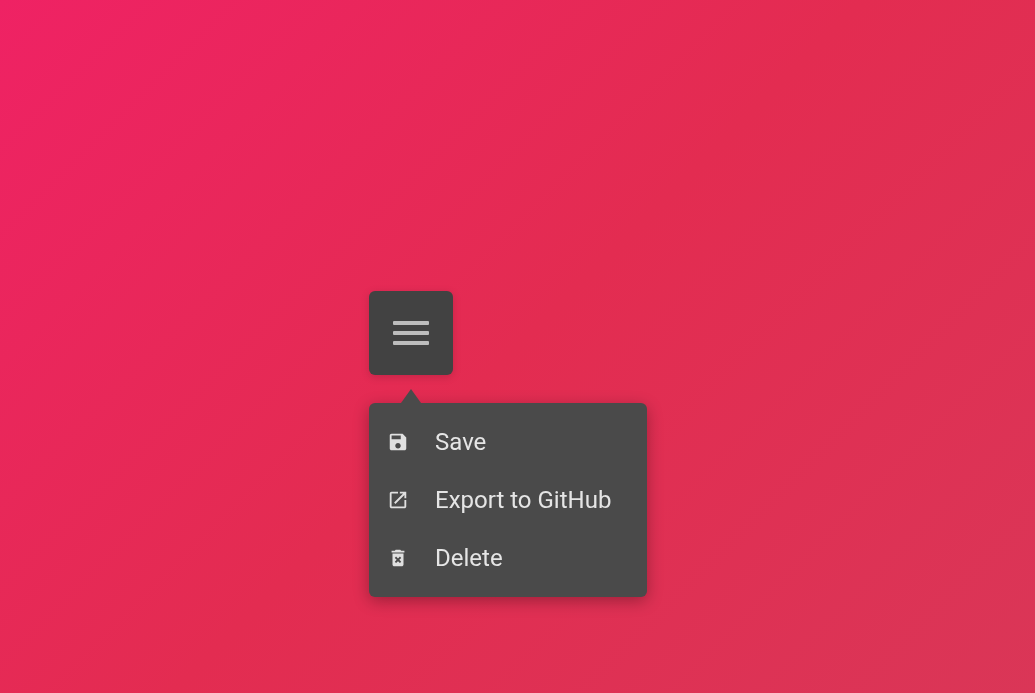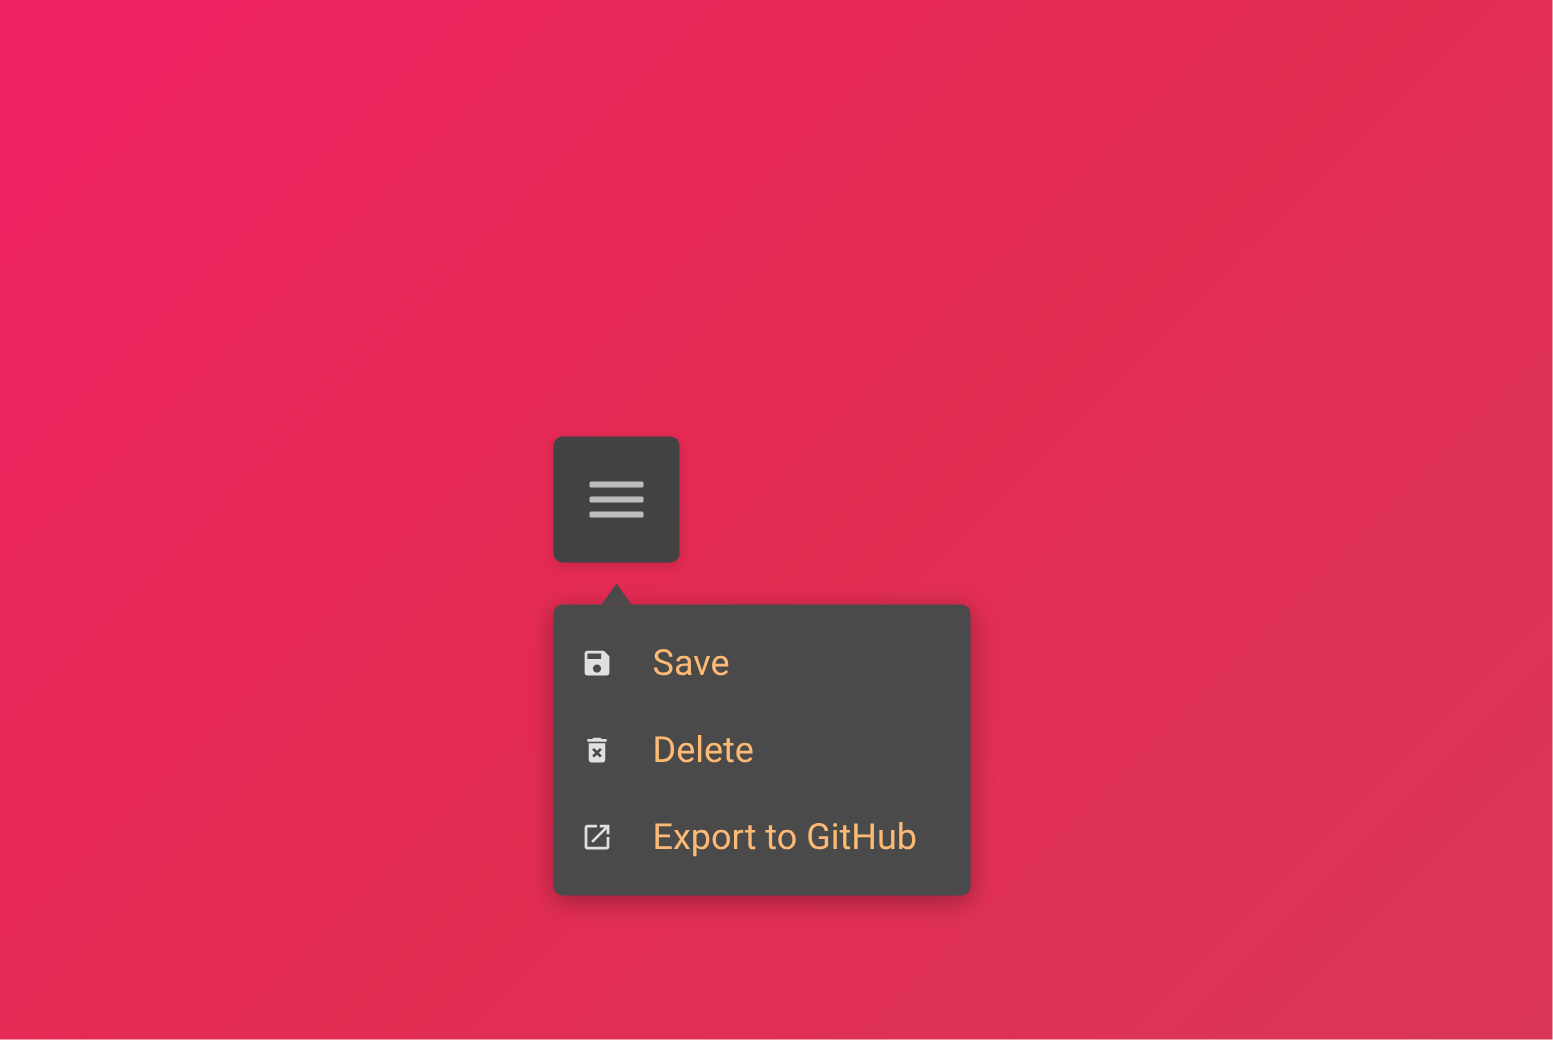--- a/index.html
+++ b/index.html
@@ -66,21 +66,21 @@
       height: 0;
       border-left: 10px solid transparent;
       border-right: 10px solid transparent;
       border-bottom: 14px solid #4a4a4a;
     }
     
     .menu-item {
       display: flex;
       align-items: center;
       padding: 15px 18px;
-      color: #fdba74;
+      color: #e5e5e5;
       font-size: 24px;
       font-weight: 400;
       cursor: pointer;
       gap: 26px;
     }
     
     .menu-icon {
       width: 22px;
       height: 22px;
       flex-shrink: 0;
@@ -113,29 +113,29 @@
       <svg viewBox="0 0 24 24">
           <path d="M17 3H5c-1.11 0-2 .9-2 2v14c0 1.1.89 2 2 2h14c1.1 0 2-.9 2-2V7l-4-4zm-5 16c-1.66 0-3-1.34-3-3s1.34-3 3-3 3 1.34 3 3-1.34 3-3 3zm3-10H5V5h10v4z"></path>
         </svg>
     </span>
     <span>Save</span>
   </div>
 
   <div class="menu-item">
     <span class="menu-icon">
       <svg viewBox="0 0 24 24">
+          <path d="M19 19H5V5h7V3H5c-1.11 0-2 .9-2 2v14c0 1.1.89 2 2 2h14c1.1 0 2-.9 2-2v-7h-2v7zM14 3v2h3.59l-9.83 9.83 1.41 1.41L19 6.41V10h2V3h-7z"></path>
+        </svg>
+    </span>
+    <span>Export to GitHub</span>
+  </div>
+
+  <div class="menu-item">
+    <span class="menu-icon">
+      <svg viewBox="0 0 24 24">
           <path d="M6 19c0 1.1.9 2 2 2h8c1.1 0 2-.9 2-2V7H6v12zm2.46-7.12l1.41-1.41L12 12.59l2.12-2.12 1.41 1.41L13.41 14l2.12 2.12-1.41 1.41L12 15.41l-2.12 2.12-1.41-1.41L10.59 14l-2.13-2.12zM15.5 4l-1-1h-5l-1 1H5v2h14V4z"></path>
         </svg>
     </span>
     <span>Delete</span>
   </div>
 
-  <div class="menu-item">
-    <span class="menu-icon">
-      <svg viewBox="0 0 24 24">
-          <path d="M19 19H5V5h7V3H5c-1.11 0-2 .9-2 2v14c0 1.1.89 2 2 2h14c1.1 0 2-.9 2-2v-7h-2v7zM14 3v2h3.59l-9.83 9.83 1.41 1.41L19 6.41V10h2V3h-7z"></path>
-        </svg>
-    </span>
-    <span>Export to GitHub</span>
-  </div>
-
 
 </div>
 
 </body></html>

